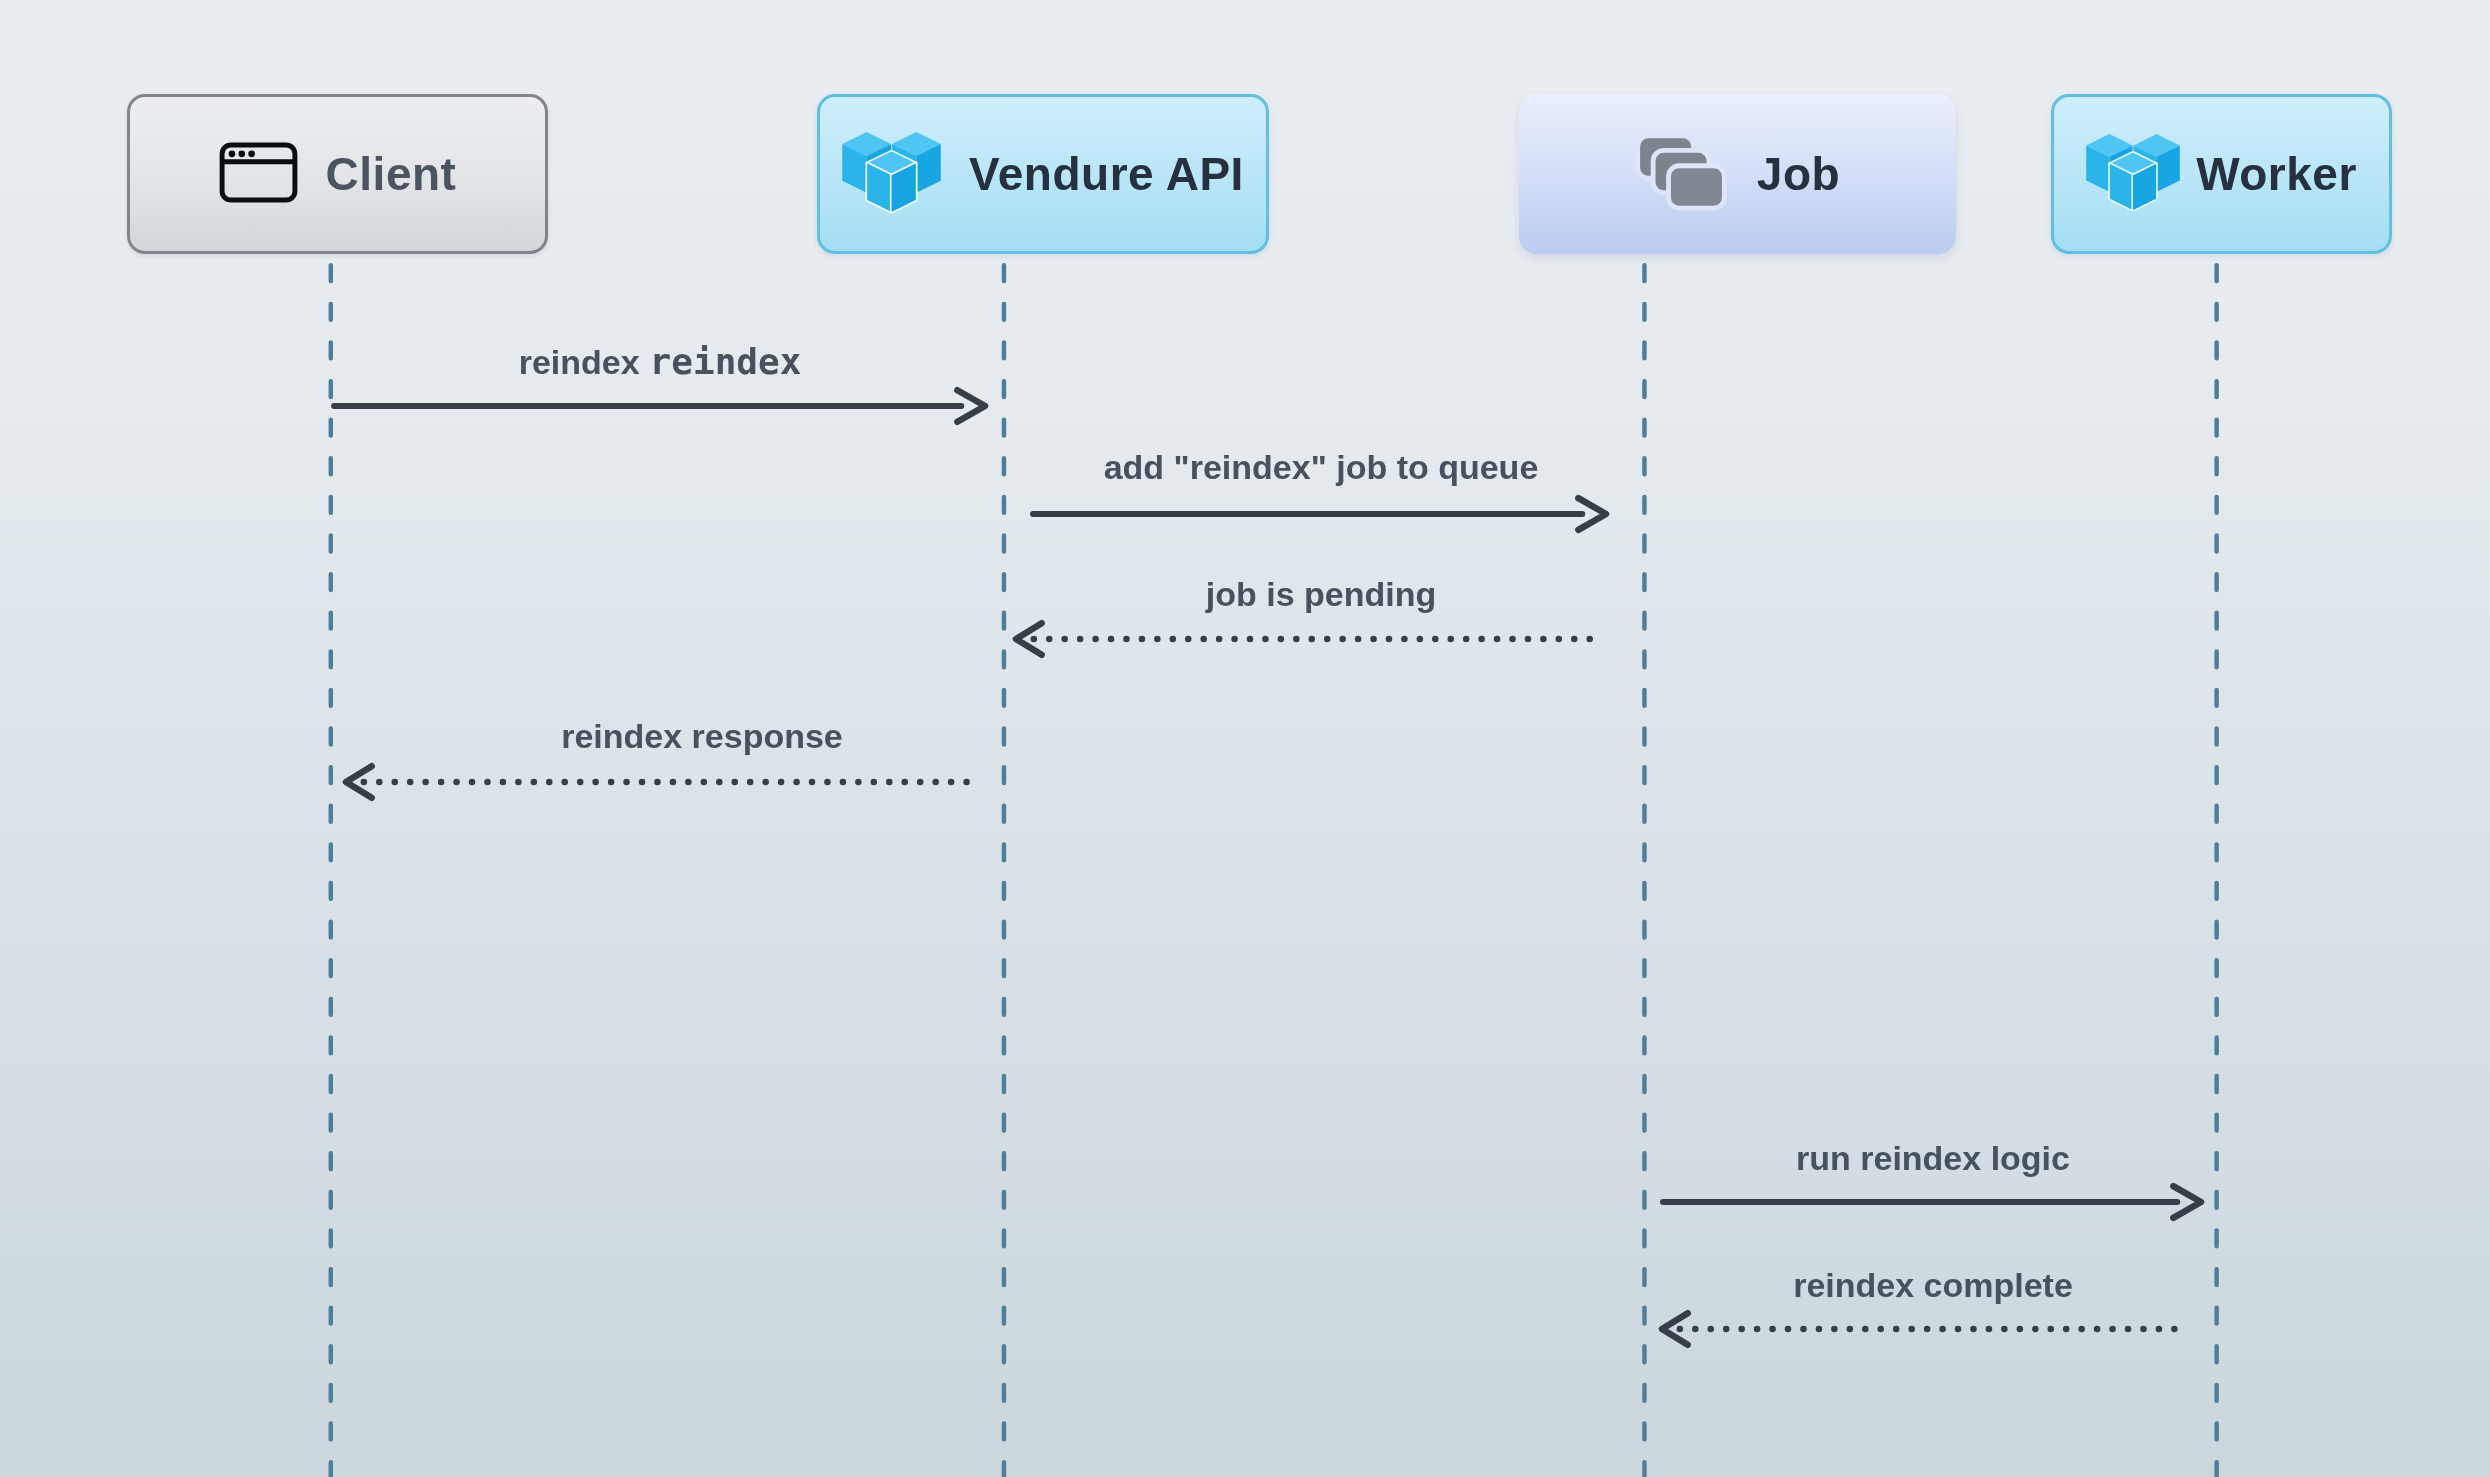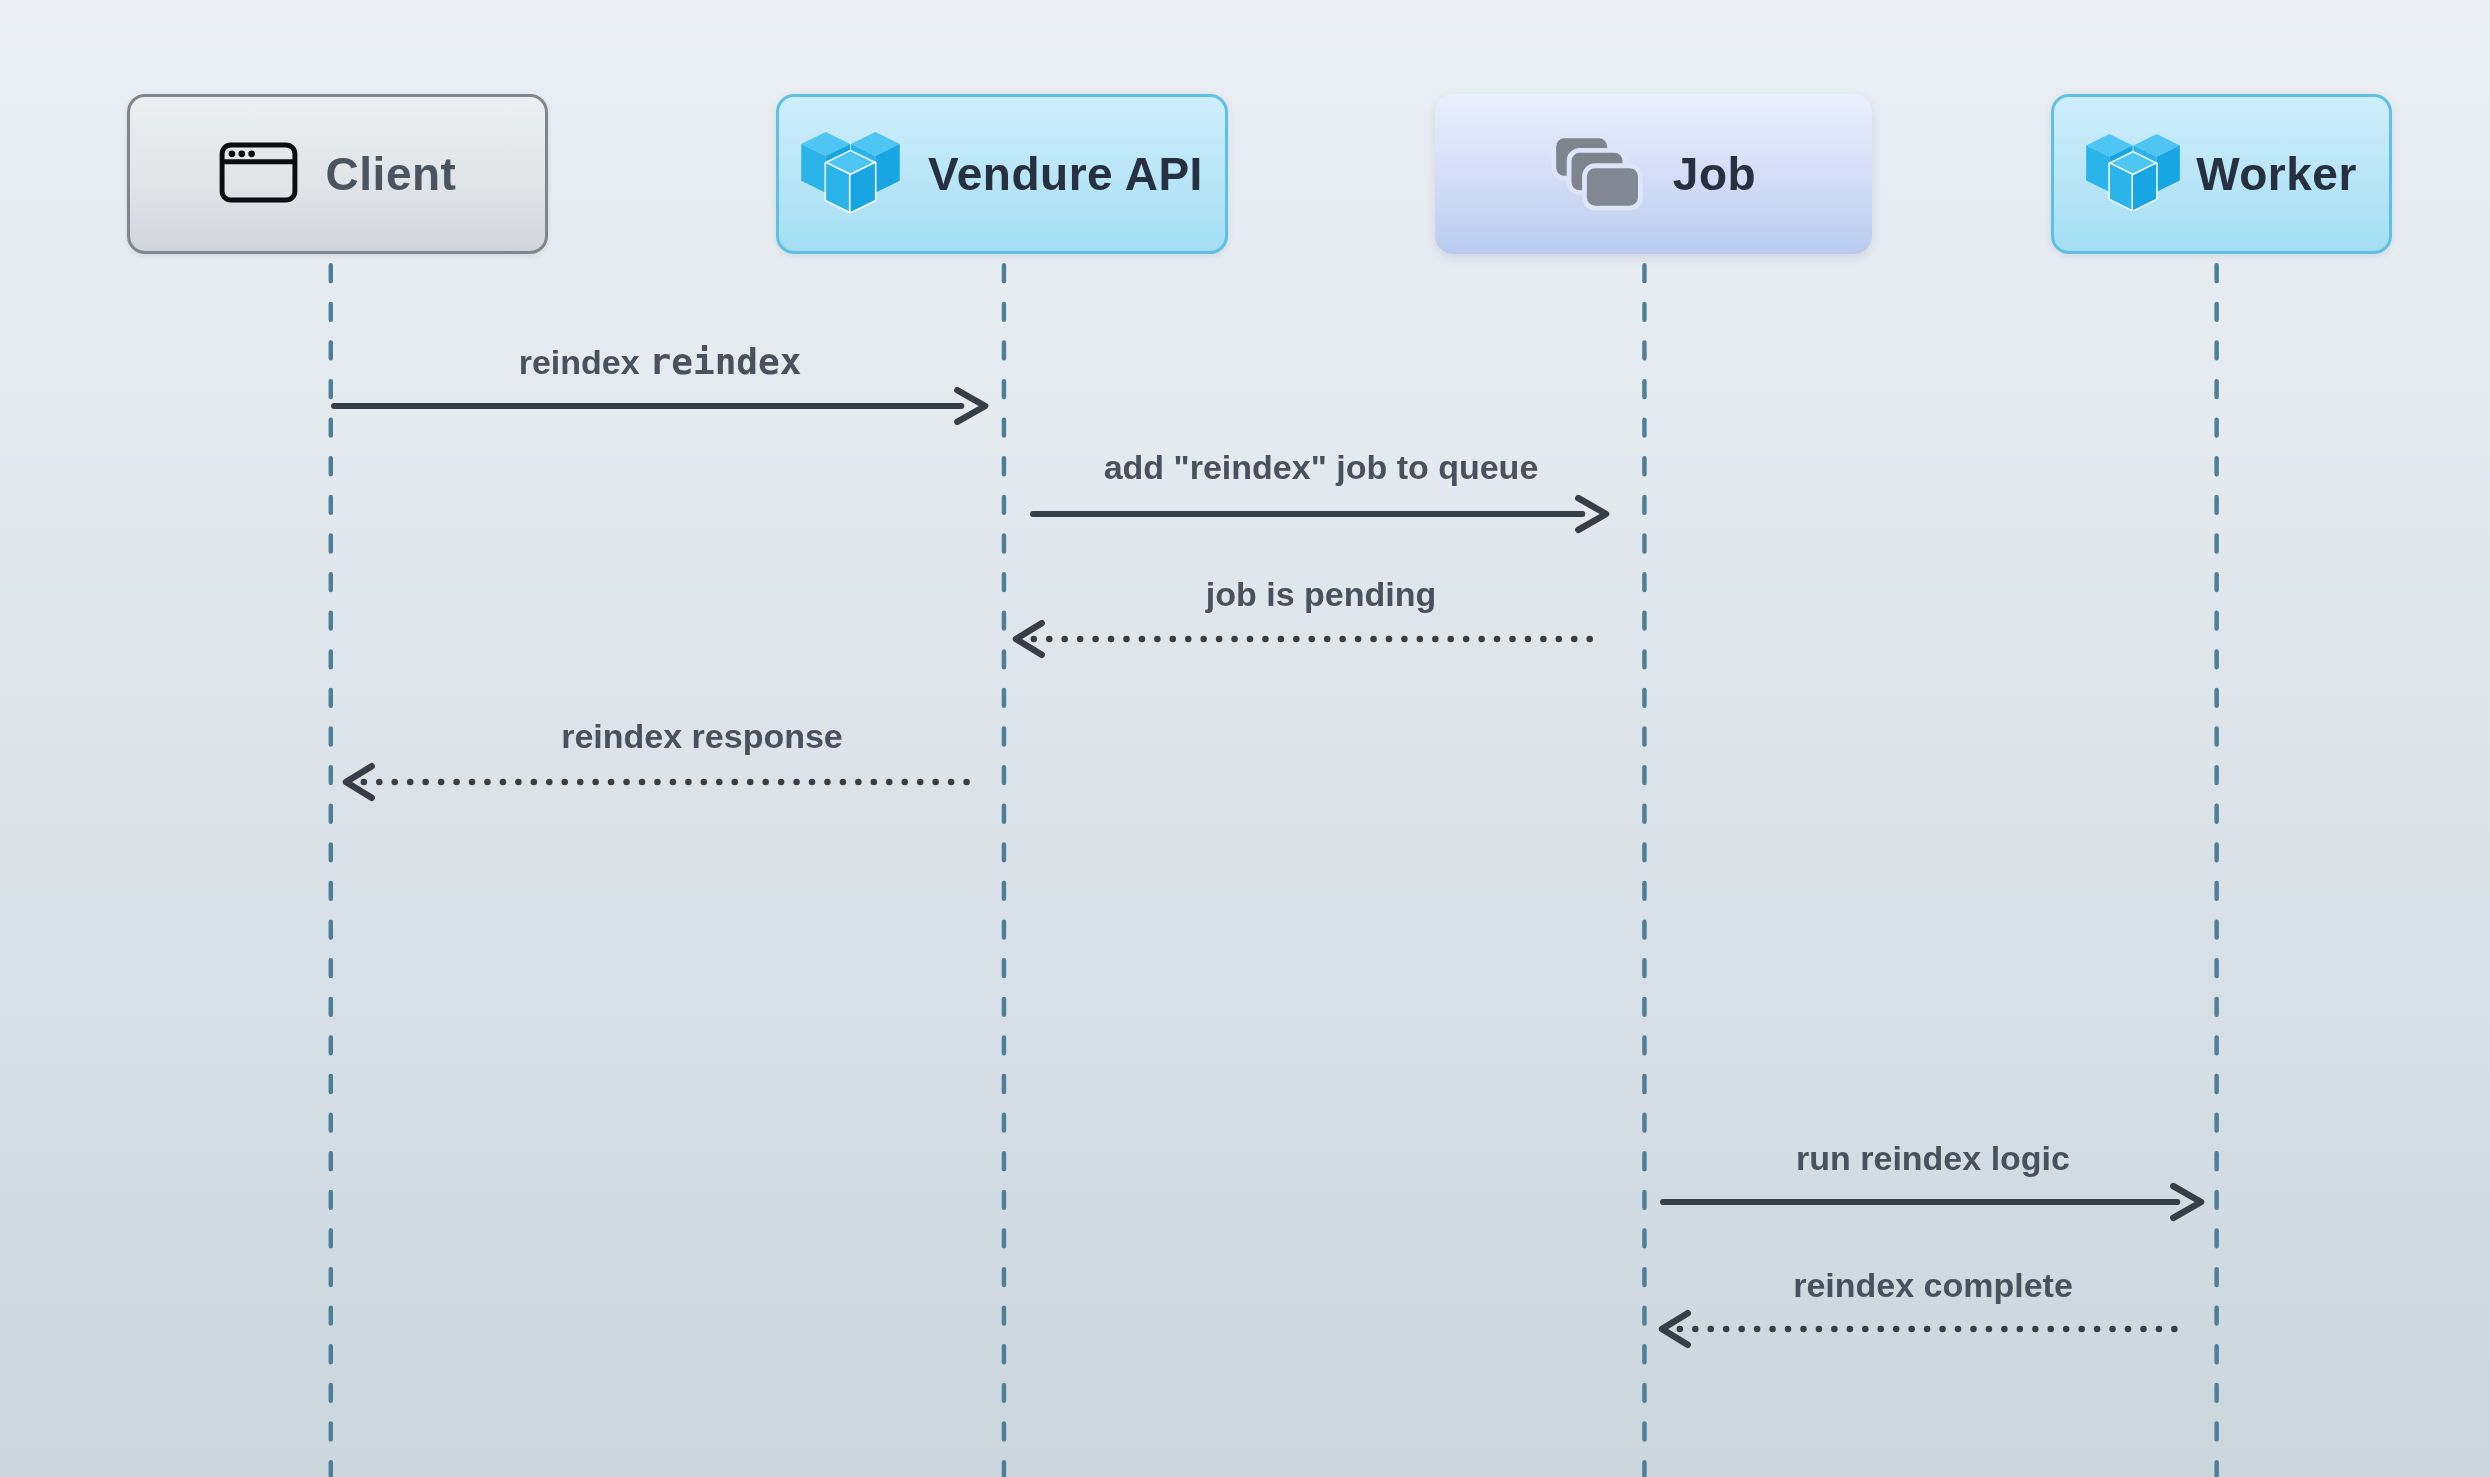--- a/index.html
+++ b/index.html
@@ -33,24 +33,24 @@
     background: linear-gradient(180deg, #eceef0 0%, #e2e5e8 55%, #d2d6db 100%);
     border: 3.5px solid #81868d;
     box-shadow: 0 2px 5px rgba(40,50,60,0.10);
   }
   .actor.client .actor-title { color: #4a5561; }
   .actor.vendure {
     background: linear-gradient(180deg, #cfeefb 0%, #bce7f8 45%, #a4def4 100%);
     border: 3.5px solid #5fc0e2;
     box-shadow: 0 2px 6px rgba(40,90,120,0.12);
   }
-  .actor.vendure-api { left: 776px; width: 452px; }
+  .actor.vendure-api { left: 817px; width: 452px; }
   .actor.worker { left: 2051px; width: 341px; gap: 16px; }
   .actor.job {
-    left: 1435px; width: 437px;
+    left: 1519px; width: 437px;
     background: linear-gradient(180deg, #e9effc 0%, #d4def7 50%, #b9ccf0 100%);
     border: none;
     box-shadow: 0 4px 10px rgba(70,90,130,0.14);
   }
 
   
   .msg-label {
     position: absolute;
     transform: translate(-50%, -50%);
     white-space: nowrap;

